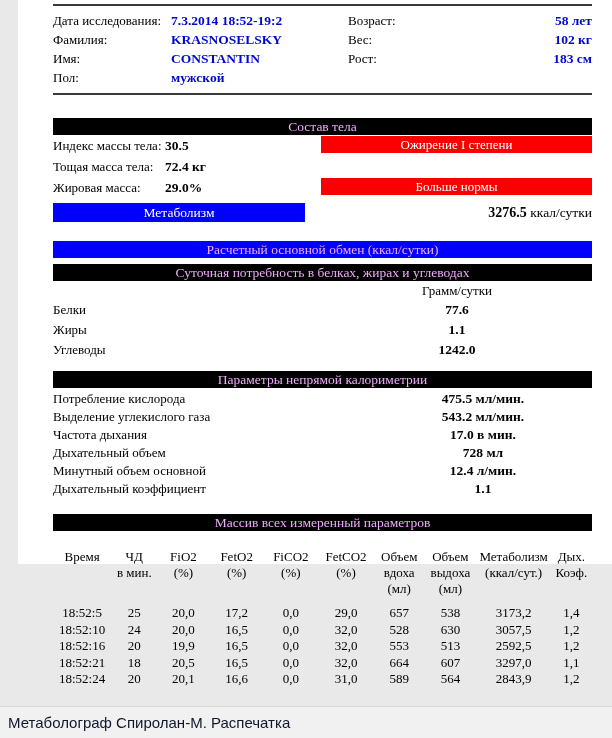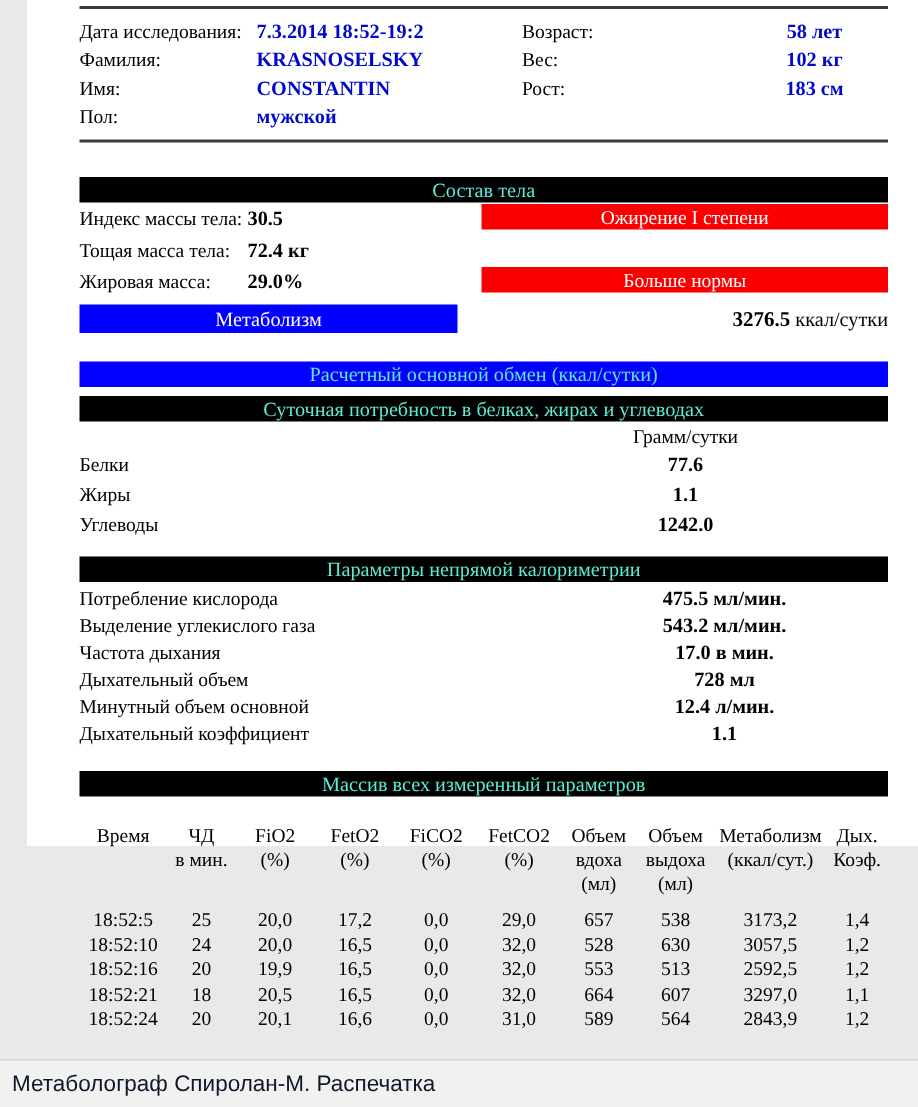--- a/index.html
+++ b/index.html
@@ -22,25 +22,25 @@
   .patient{
     border-top:2px solid #3a3a3a;
     border-bottom:2px solid #3a3a3a;
     padding:5px 0 6px;
     display:flex;
   }
   .p-col-left{width:295px;display:grid;grid-template-columns:118px 1fr;}
   .p-col-right{flex:1;display:grid;grid-template-columns:1fr 98px;align-content:start;}
   .p-label{font-size:13px;line-height:19px;}
   .p-value{font-size:13.5px;line-height:19px;font-weight:bold;color:#0008cc;}
-  .p-value.right{text-align:center;}
+  .p-value.right{text-align:right;}
   
   .bar{
     height:17px;line-height:17px;
-    color:#5eead4;text-align:center;
+    color:#f0abfc;text-align:center;
     font-size:13.5px;
   }
   .bar.black{background:#000;}
   .bar.blue{background:#0100fe;}
   .bar.comp{margin-top:23px;}
   
   .comp-row{display:flex;align-items:center;height:21px;position:relative;}
   .comp-label{width:112px;font-size:13px;}
   .comp-value{font-weight:bold;font-size:13.5px;}
   .comp-badge{

